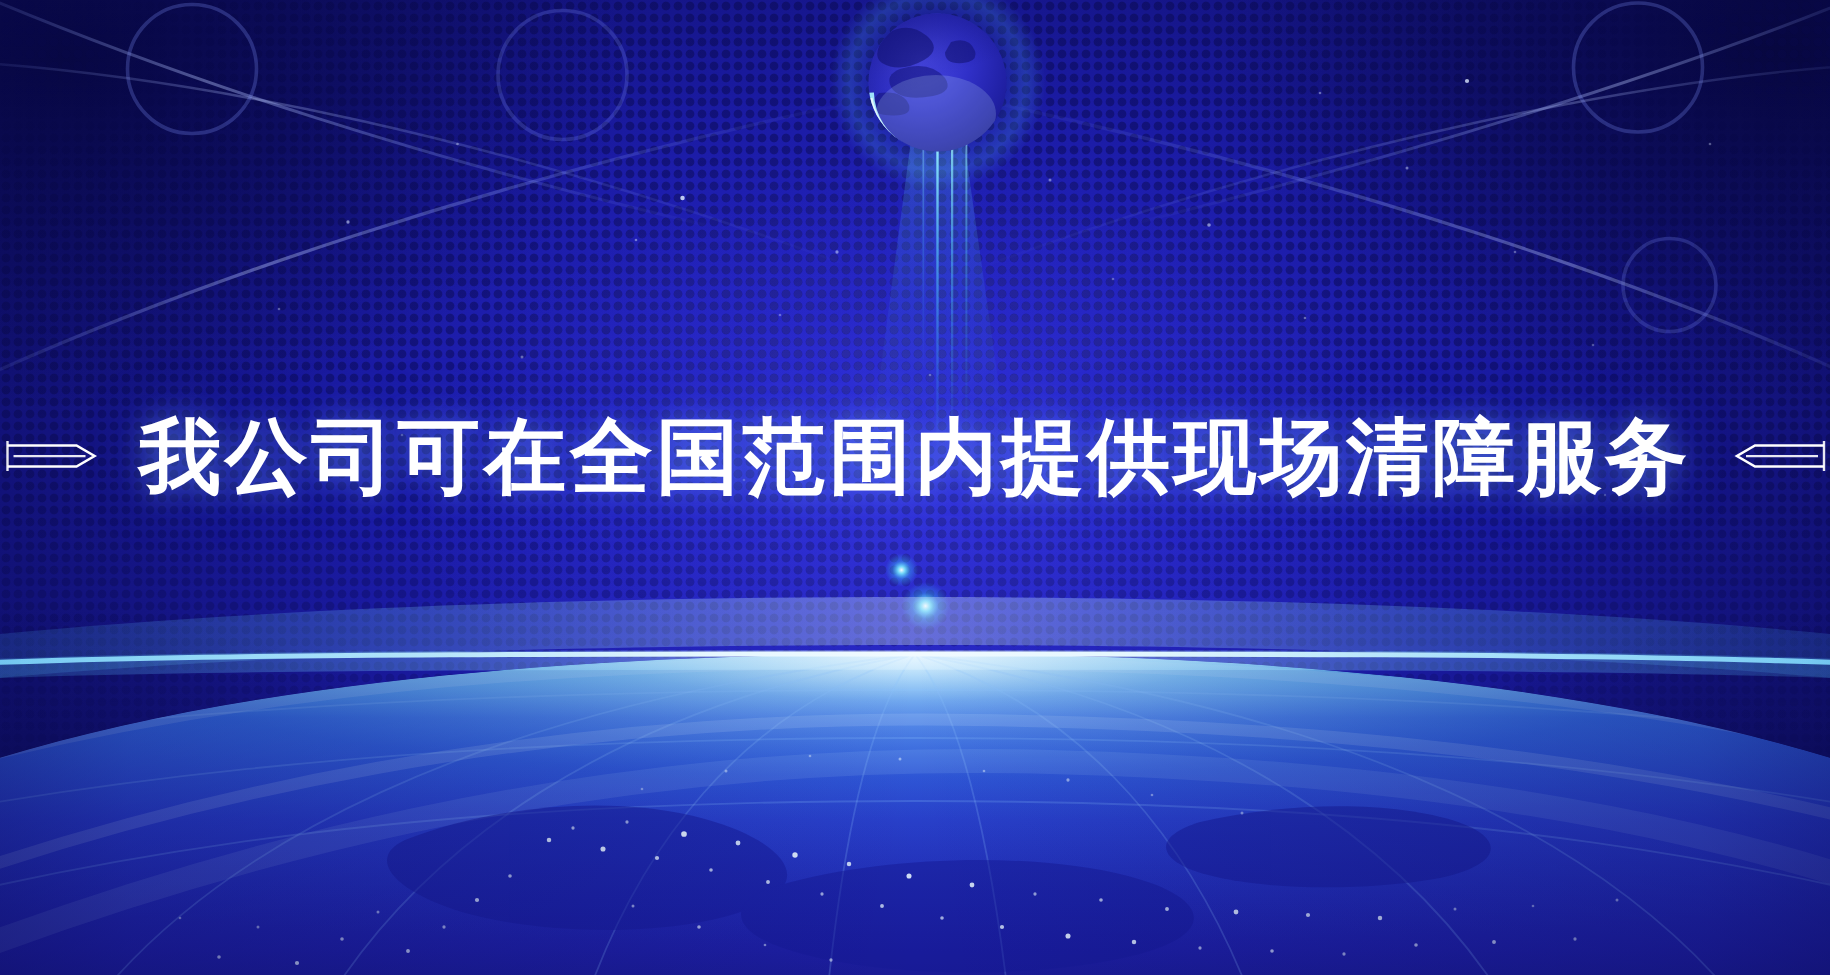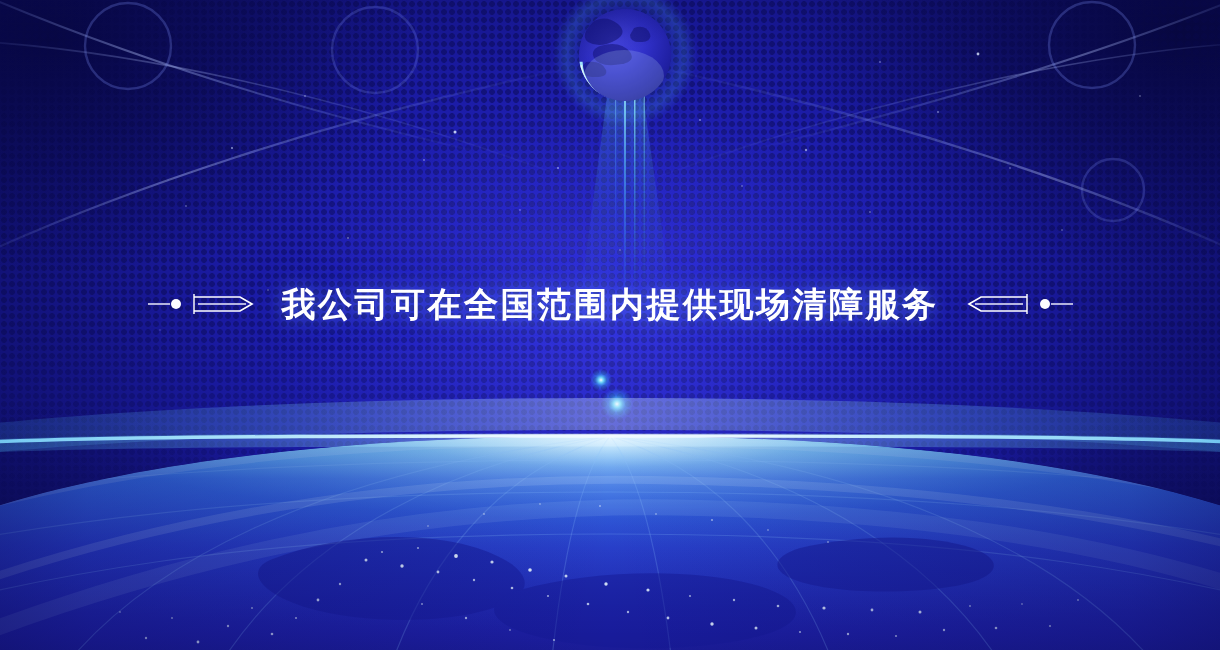--- a/index.html
+++ b/index.html
@@ -59,21 +59,21 @@
     height:72px;
     display:flex;
     align-items:center;
     justify-content:center;
     gap:26px;
     z-index:40;
   }
   .deco{flex:0 0 auto;display:block;}
   #headline-text{
     color:#ffffff;
-    font-size:34px;
+    font-size:55px;
     font-weight:bold;
     letter-spacing:2.5px;
     line-height:1;
     white-space:nowrap;
     text-shadow:0 0 18px rgba(120,170,255,.45), 0 0 44px rgba(60,110,230,.30);
     font-family:"DejaVu Sans","Liberation Sans",sans-serif;
   }
 </style>
 </head>
 <body>

